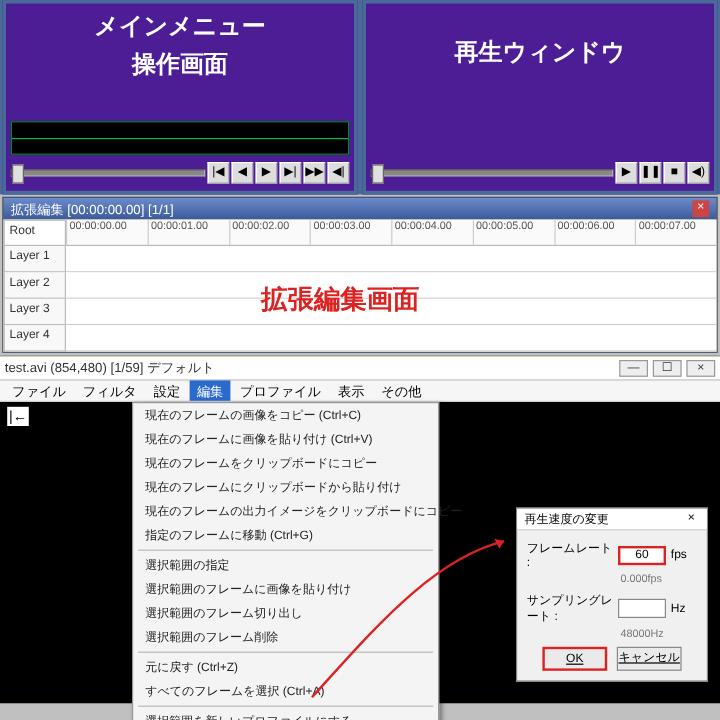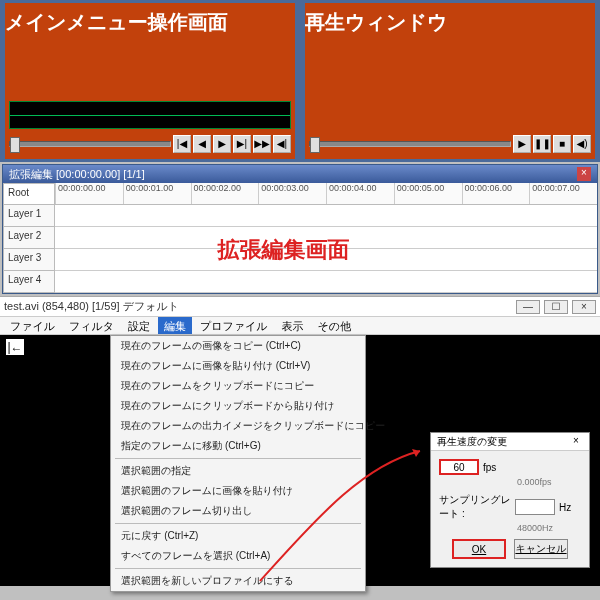--- a/index.html
+++ b/index.html
@@ -9,22 +9,22 @@
     font-size: 11px;
     background: #c0c0c0;
     overflow: hidden;
     position: relative;
   }
   
   .top-row { display:flex; height:162px; gap:4px; padding:0 2px; background:#4a6a9a; }
   .pane {
     flex:1; position:relative;
     border:3px solid #4a6a9a;
-    background:#c2410c;
-    display:flex; flex-direction:row;
+    background:#4c1d95;
+    display:flex; flex-direction:column;
   }
   .pane-label {
     color:#fff; font-size:20px; font-weight:bold;
     text-align:center; line-height:1.3;
     margin-top:6px;
   }
   .waveform {
     position:absolute; bottom:30px; left:4px; right:4px; height:28px;
     border:1px solid #083; background:#000;
   }
@@ -213,34 +213,36 @@
       <div class="dd-item">現在のフレームの画像をコピー (Ctrl+C)</div>
       <div class="dd-item">現在のフレームに画像を貼り付け (Ctrl+V)</div>
       <div class="dd-item">現在のフレームをクリップボードにコピー</div>
       <div class="dd-item">現在のフレームにクリップボードから貼り付け</div>
       <div class="dd-item">現在のフレームの出力イメージをクリップボードにコピー</div>
       <div class="dd-item">指定のフレームに移動 (Ctrl+G)</div>
       <div class="dd-sep"></div>
       <div class="dd-item">選択範囲の指定</div>
       <div class="dd-item">選択範囲のフレームに画像を貼り付け</div>
       <div class="dd-item">選択範囲のフレーム切り出し</div>
+      <div class="dd-item">選択範囲のフレーム削除</div>
       <div class="dd-sep"></div>
       <div class="dd-item">元に戻す (Ctrl+Z)</div>
       <div class="dd-item">すべてのフレームを選択 (Ctrl+A)</div>
       <div class="dd-sep"></div>
       <div class="dd-item">選択範囲を新しいプロファイルにする</div>
     </div>
 
   <div class="dialog">
     <div class="dlg-title">
       <span>再生速度の変更</span>
       <span class="dlg-x">×</span>
     </div>
     <div class="dlg-body">
       <div class="dlg-row">
+        <label>フレームレート :</label>
         <input style="border: 2px solid rgb(221, 34, 34); text-align: center;" value="60">
         <span class="unit">fps</span>
       </div>
       <div class="dlg-hint">0.000fps</div>
       <div class="dlg-row">
         <label>サンプリングレート :</label>
         <input value="" style="">
         <span class="unit">Hz</span>
       </div>
       <div class="dlg-hint">48000Hz</div>

